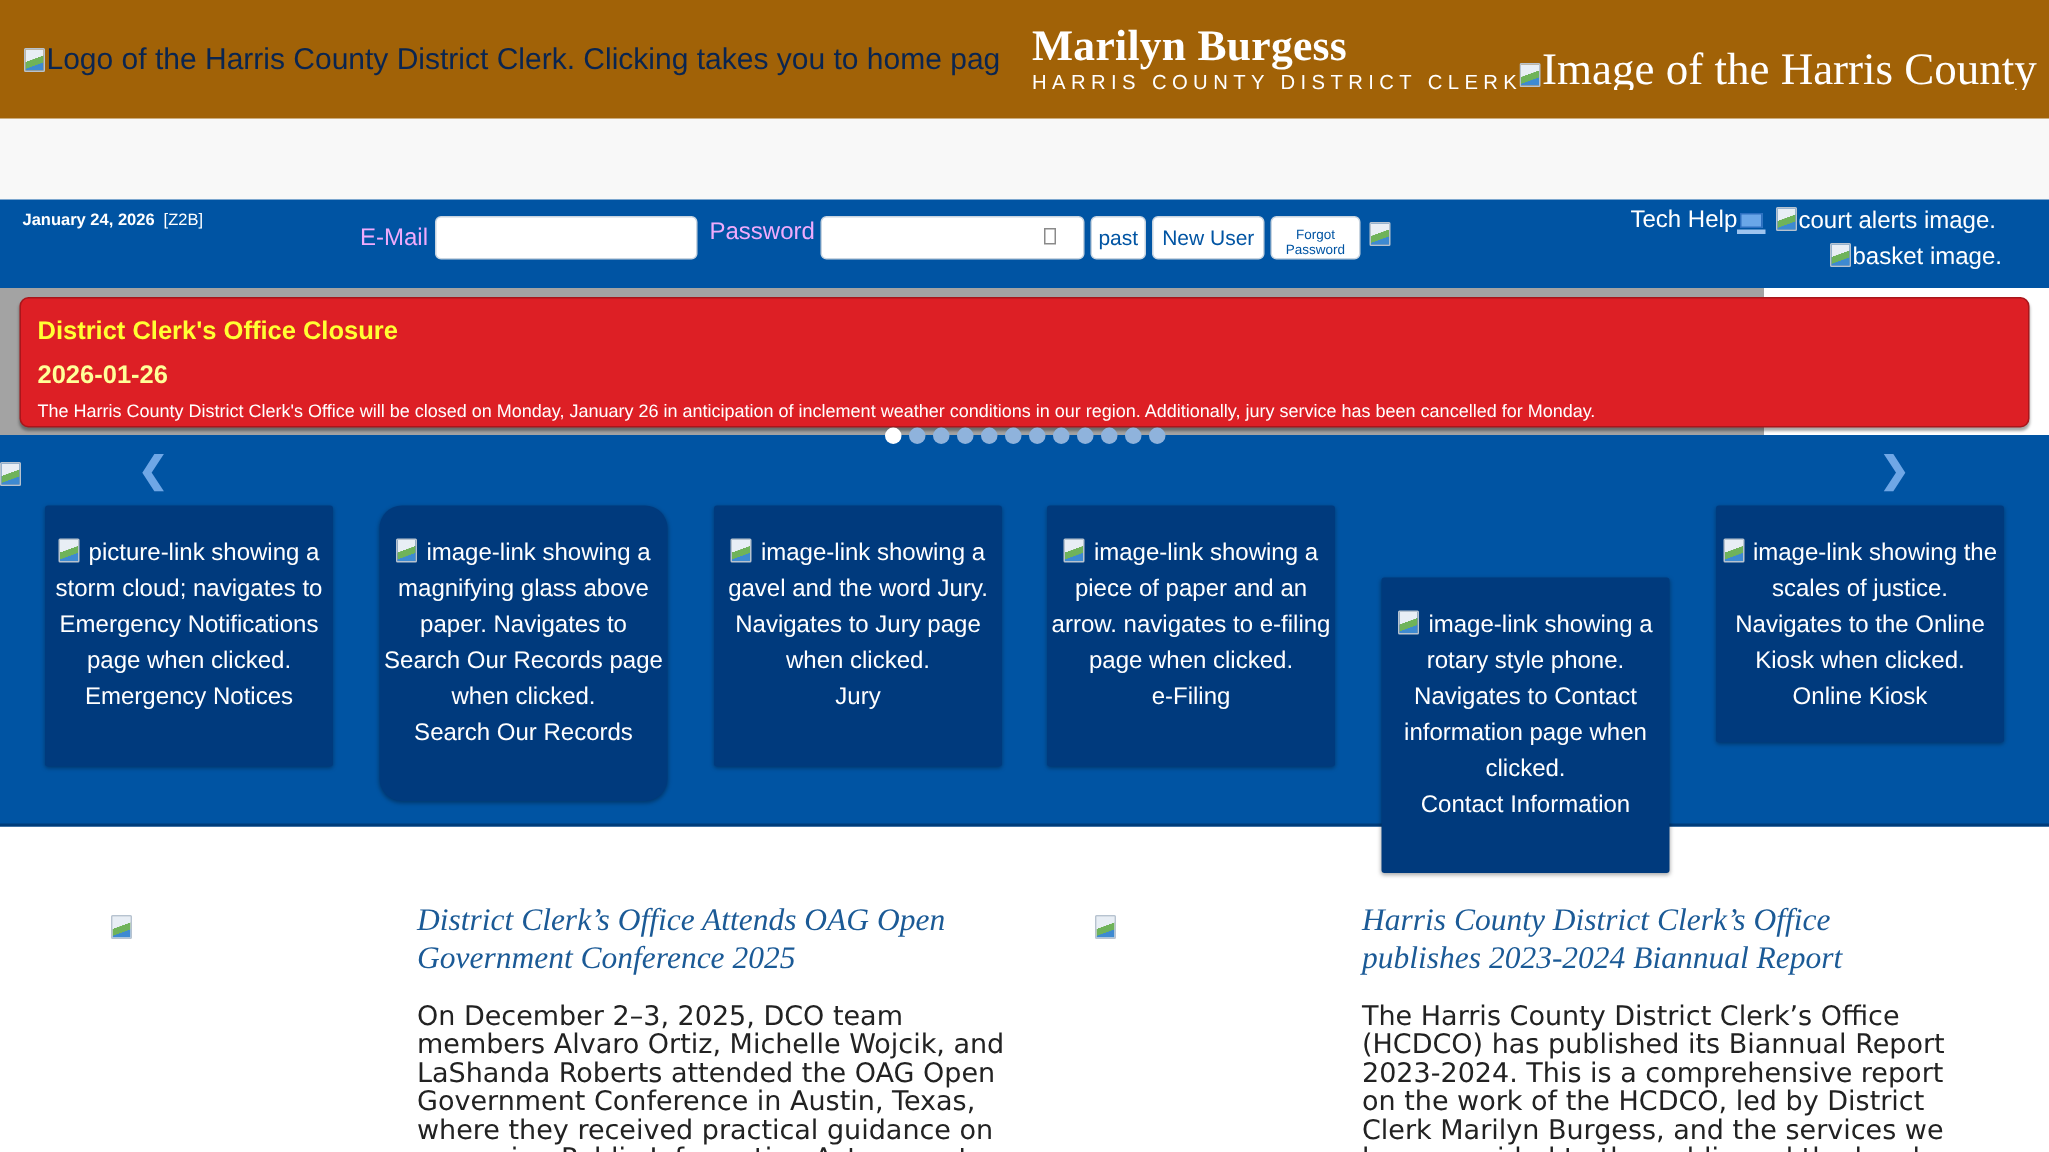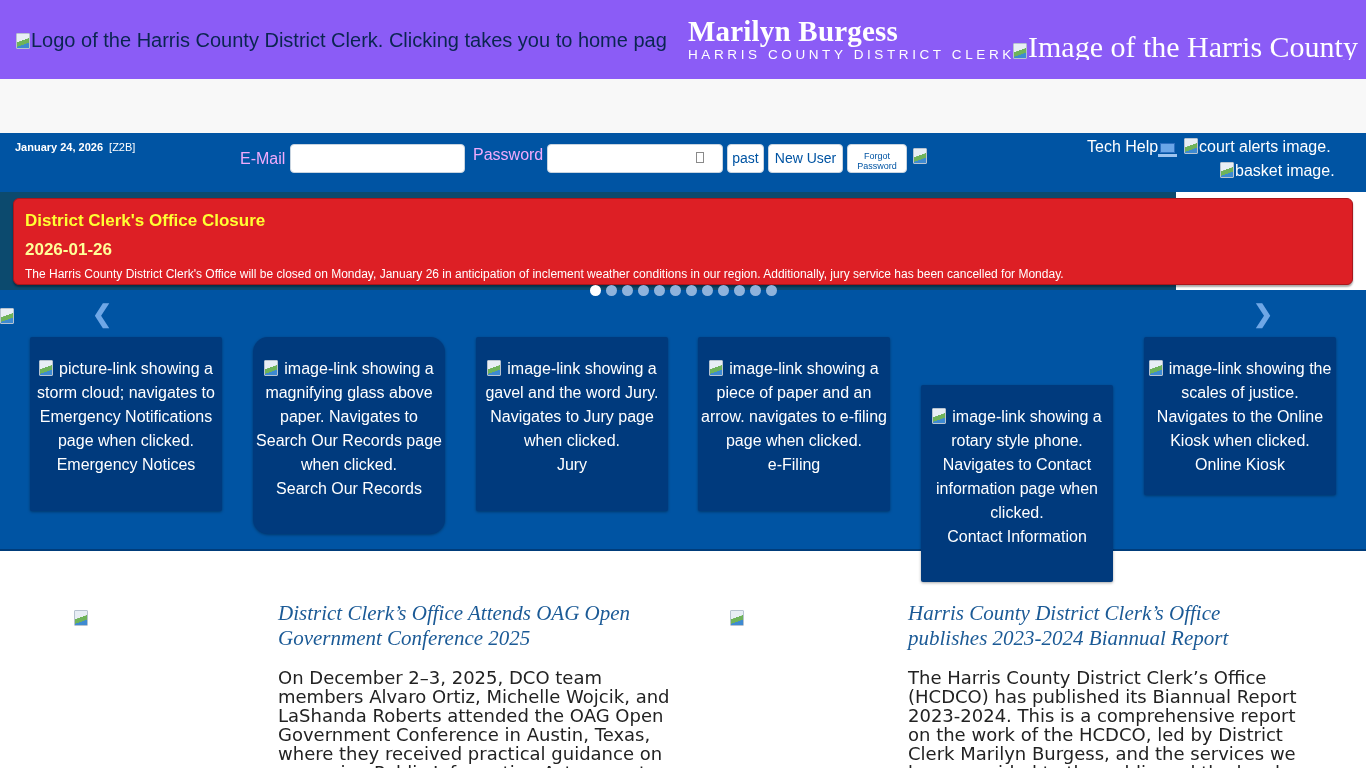--- a/index.html
+++ b/index.html
@@ -2,21 +2,21 @@
 <html><head>
 <meta charset="utf-8">
 <style>
   * { box-sizing: border-box; margin: 0; padding: 0; }
   html, body { width: 1366px; height: 768px; overflow: hidden; background: #ffffff; }
   body { font-family: "Liberation Sans", sans-serif; position: relative; }
 
   
   .header {
     position: absolute; left: 0; top: 0; width: 1366px; height: 90px;
-    background: #8b5cf6; border-bottom: 2px solid #004080;
+    background: #a16207; border-bottom: 2px solid #004080;
   }
   .logo-alt {
     position: absolute; left: 16px; top: 28px; width: 652px; overflow: hidden; white-space: nowrap;
     font-size: 20px; color: #0a2550; line-height: 24px;
   }
   .broken-img {
     display: inline-block; width: 14px; height: 16px; vertical-align: -2px; margin-right: 1px;
     background: linear-gradient(160deg, #e8eef5 0 45%, #6fb35a 46% 70%, #3e8ad1 71%);
     border: 1px solid #b7c3d0; border-radius: 1px;
   }
@@ -66,21 +66,21 @@
     display: inline-block; width: 15px; height: 10px; background: #6aa6e8; border: 1px solid #2c6fc0;
     position: relative; vertical-align: -1px; margin: 0 4px 0 2px;
   }
   .laptop-icon::after {
     content: ""; position: absolute; left: -3px; top: 10px; width: 19px; height: 3px; background: #9ec4ef;
   }
   .court-alerts { position: absolute; left: 1184px; top: 5px; color: #ffffff; font-size: 16px; white-space: nowrap; }
   .basket { position: absolute; left: 1220px; top: 29px; color: #ffffff; font-size: 16px; white-space: nowrap; }
 
   
-  .alert-band { position: absolute; left: 0; top: 192px; width: 1176px; height: 98px; background: #0c4a6e; text-decoration: underline; }
+  .alert-band { position: absolute; left: 0; top: 192px; width: 1176px; height: 98px; background: #a3a3a3; text-decoration: underline; }
   .alert-box {
     position: absolute; left: 13px; top: 6px; width: 1340px; height: 87px; background: #dd1f25;
     border-radius: 6px; border: 1px solid #a9161b; box-shadow: 0 2px 2px rgba(0,0,0,0.35);
   }
   .alert-title { position: absolute; left: 11px; top: 12px; font-size: 17px; font-weight: 700; color: #ffff33; }
   .alert-date { position: absolute; left: 11px; top: 41px; font-size: 17px; font-weight: 700; color: #ffff99; }
   .alert-body { position: absolute; left: 11px; top: 68px; font-size: 12px; color: #ffffff; white-space: nowrap; }
 
   
   .carousel { position: absolute; left: 0; top: 290px; width: 1366px; height: 261px; background: #0054a3; border-bottom: 2px solid #003c7a; }

